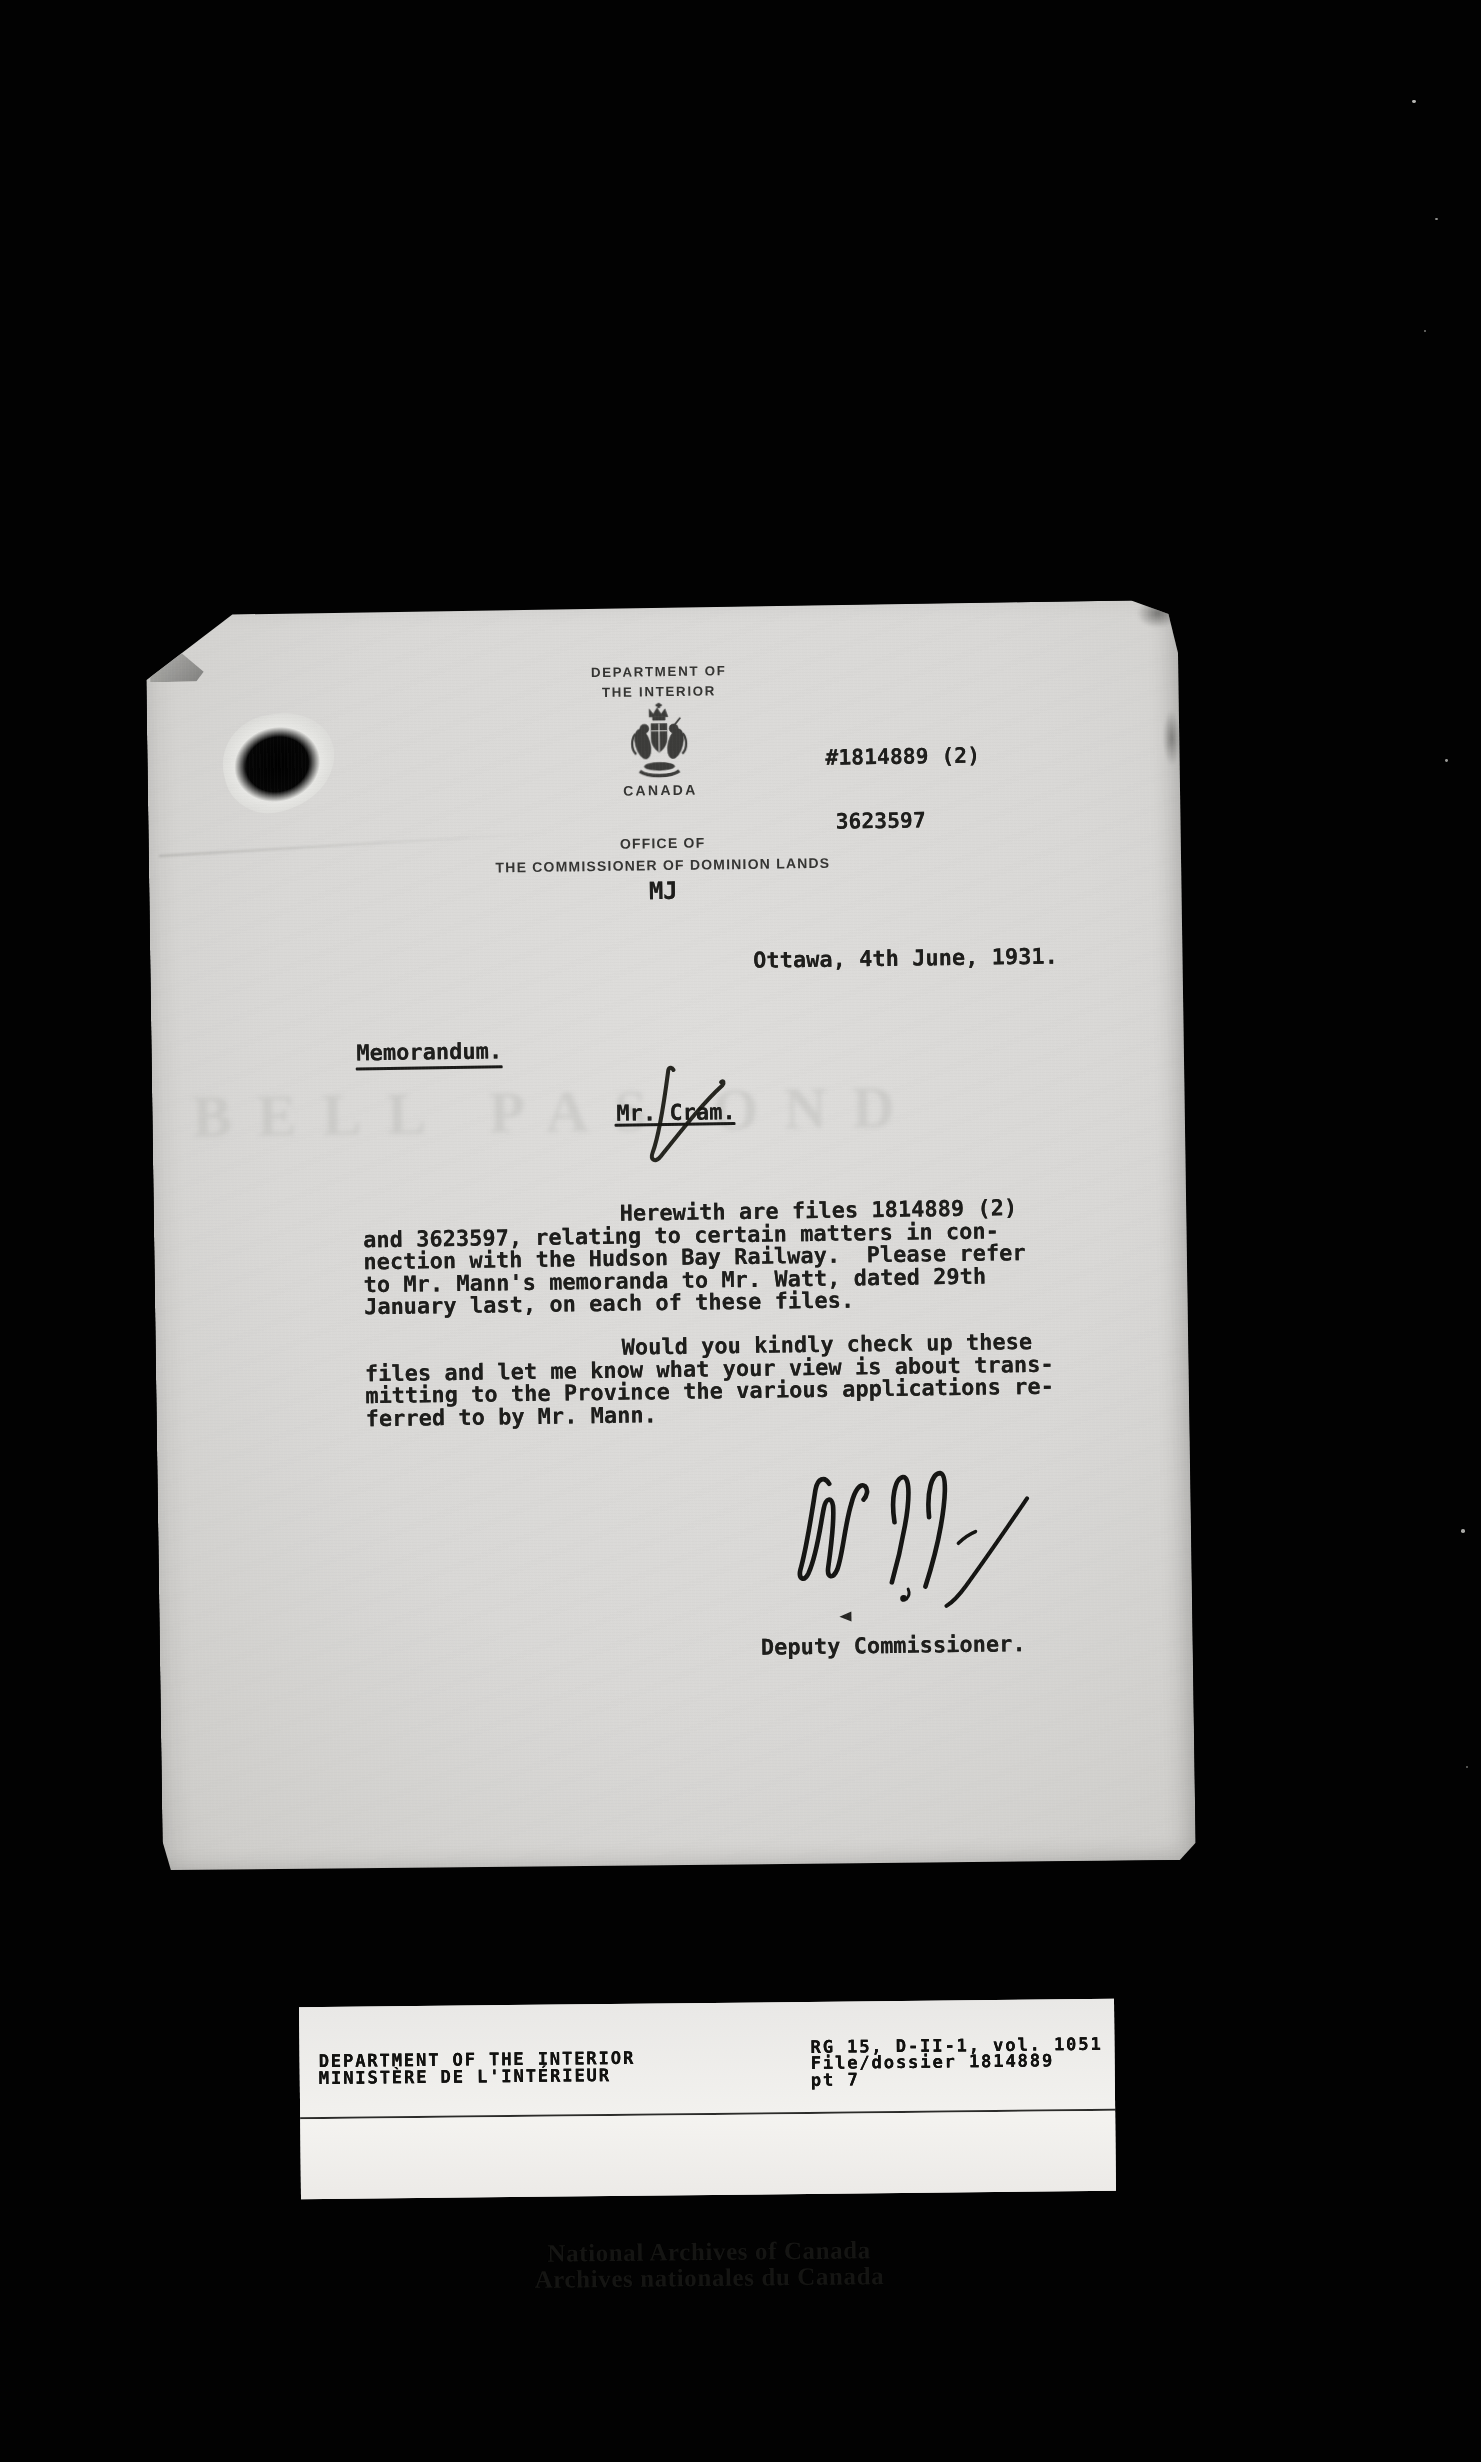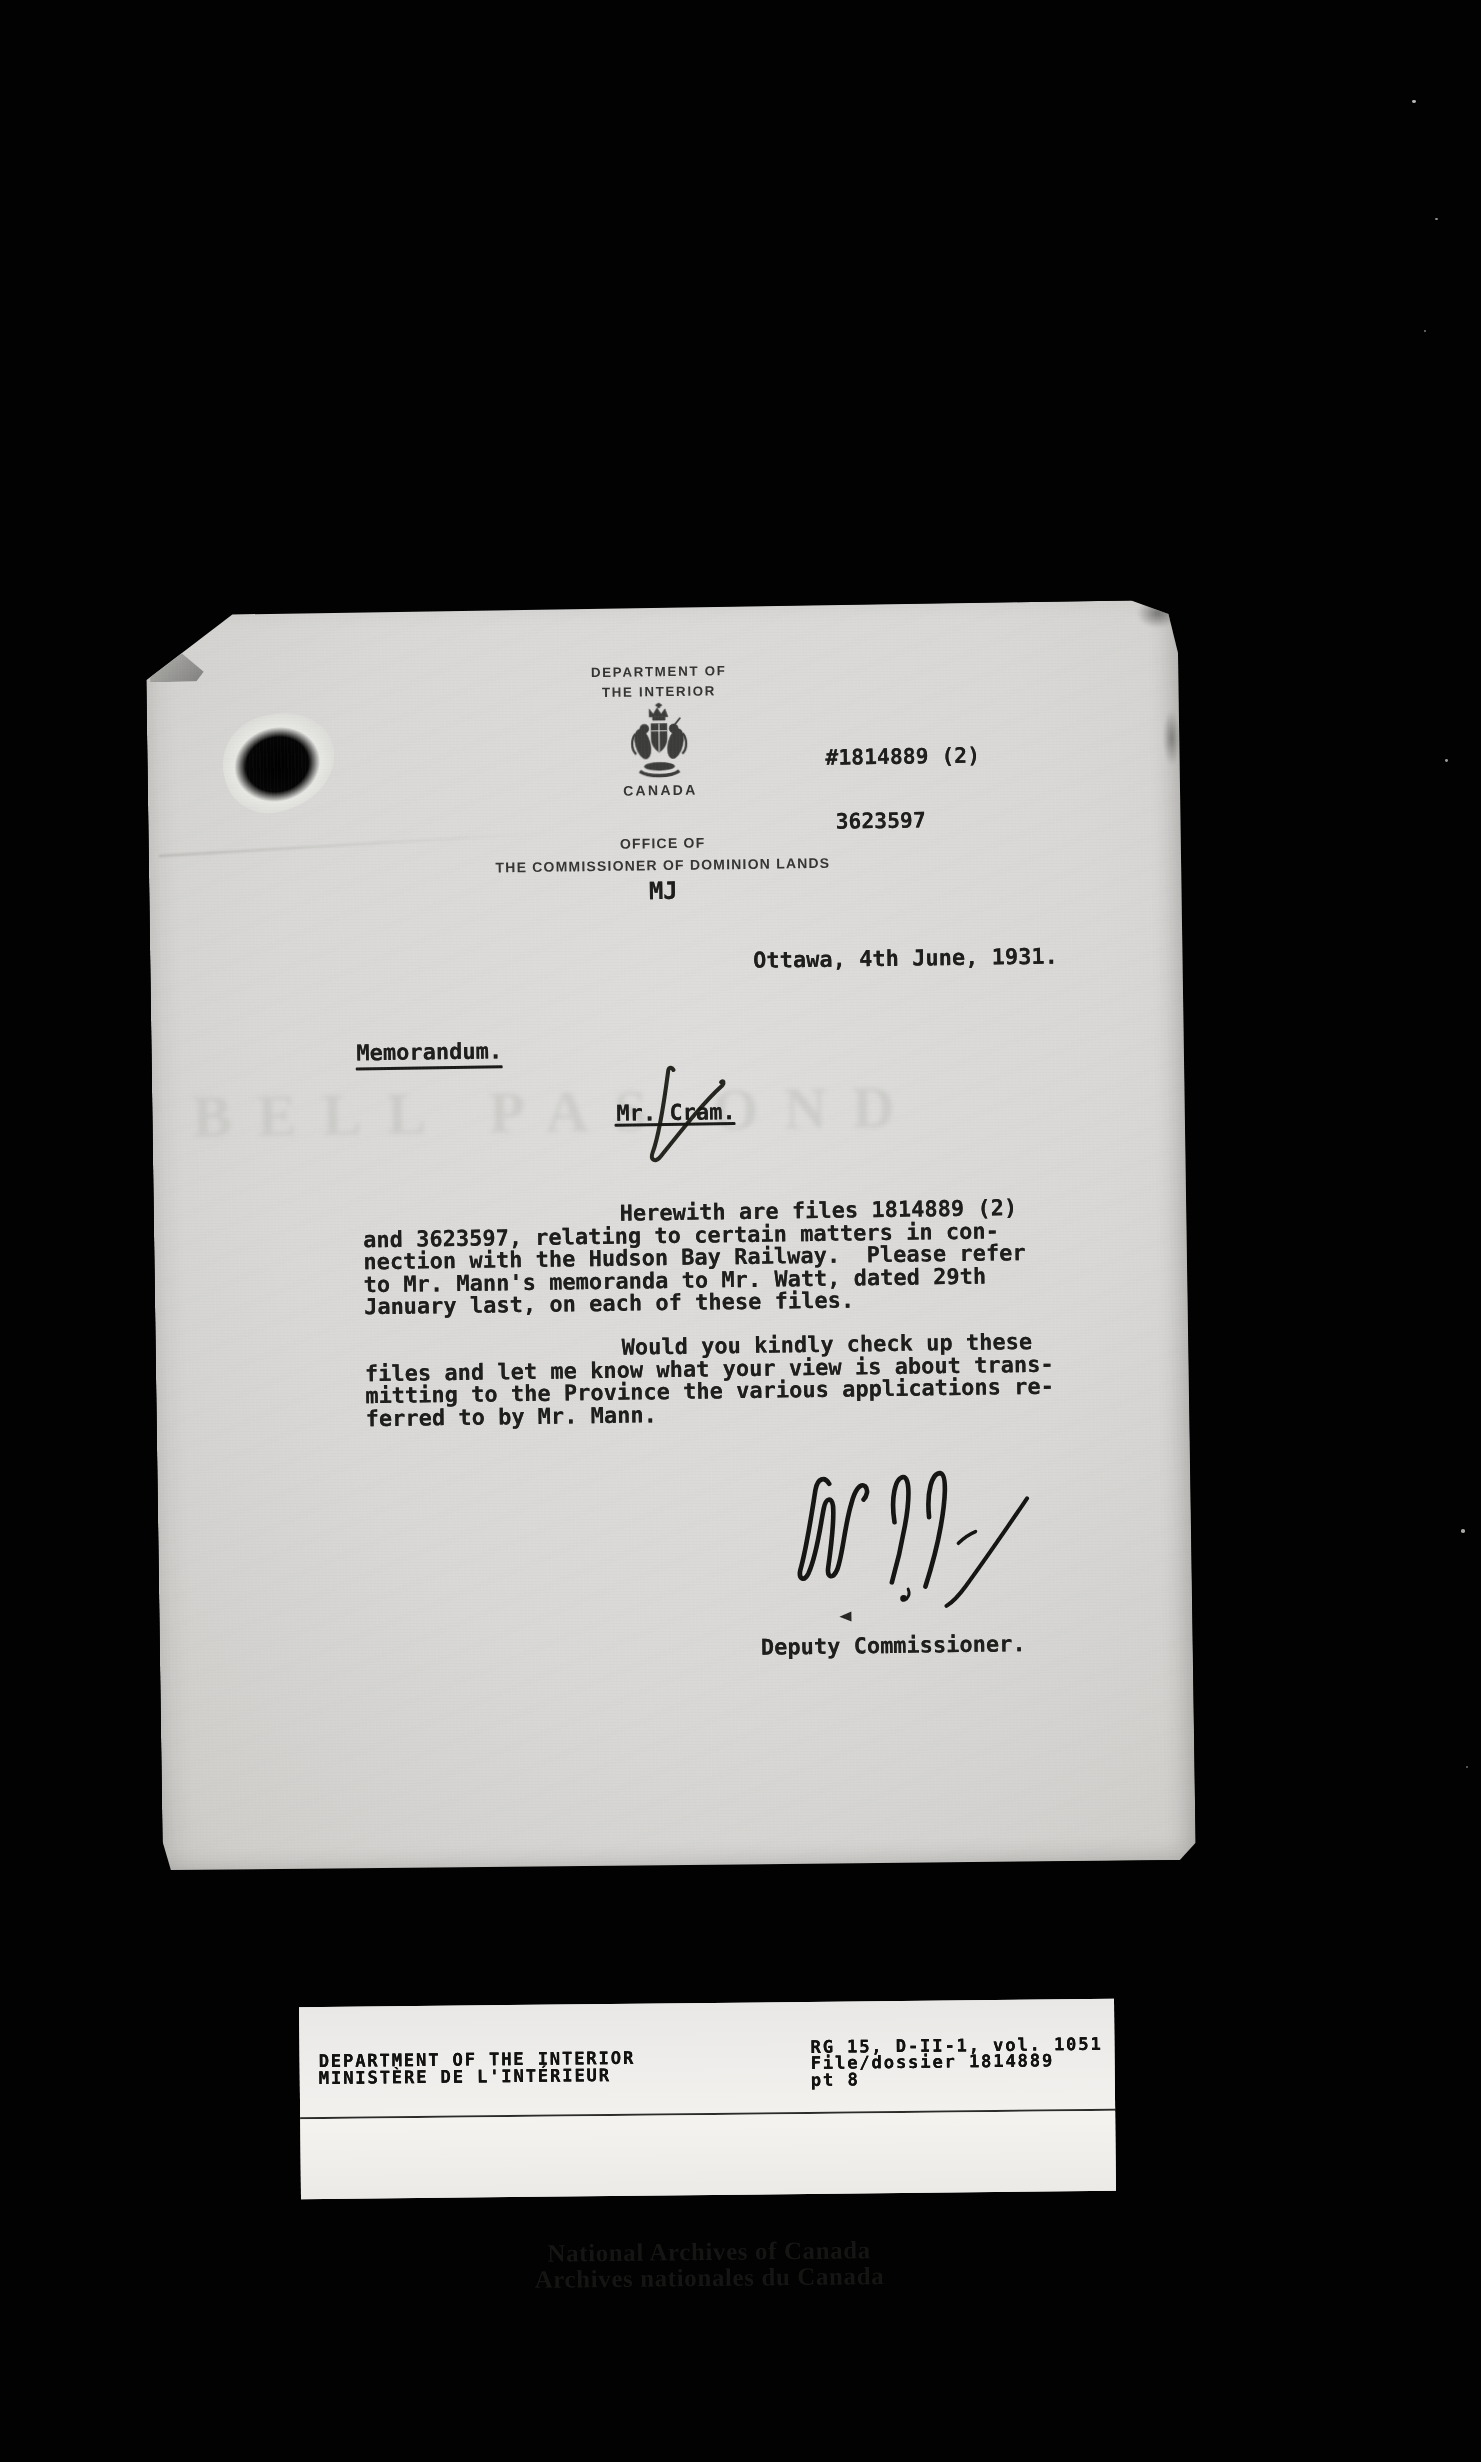--- a/index.html
+++ b/index.html
@@ -197,21 +197,21 @@
   <div id="pen-arrow" class="abs"></div>
   <div id="sig-title" class="abs ink">Deputy Commissioner.</div>
 </div>
 
 <div id="label" class="abs">
   <div id="label-top">
     <div id="lbl-dept-en" class="dotmatrix">DEPARTMENT OF THE INTERIOR</div>
     <div id="lbl-dept-fr" class="dotmatrix">MINISTÈRE DE L'INTÉRIEUR</div>
     <div id="lbl-rg" class="dotmatrix">RG 15, D-II-1, vol. 1051</div>
     <div id="lbl-file" class="dotmatrix">File/dossier 1814889</div>
-    <div id="lbl-pt" class="dotmatrix">pt 8</div>
+    <div id="lbl-pt" class="dotmatrix">pt 7</div>
   </div>
   <div id="label-divider"></div>
   <div id="label-bottom">
     <div id="lbl-arch-en" class="serifline" style="left:-23px;">National Archives of Canada</div>
     <div id="lbl-arch-fr" class="serifline" style="left:-23px;">Archives nationales du  Canada</div>
   </div>
 </div>
 
 <div class="speck abs" style="left:1412px;top:100px;width:3.5px;height:2.9px;background:#b8b8b5;"></div>
 <div class="speck abs" style="left:1435px;top:218px;width:2.9px;height:2.3px;background:#8f8f8c;"></div>

